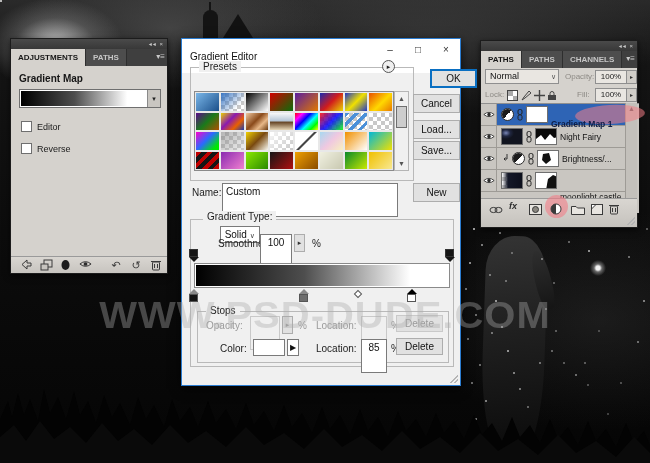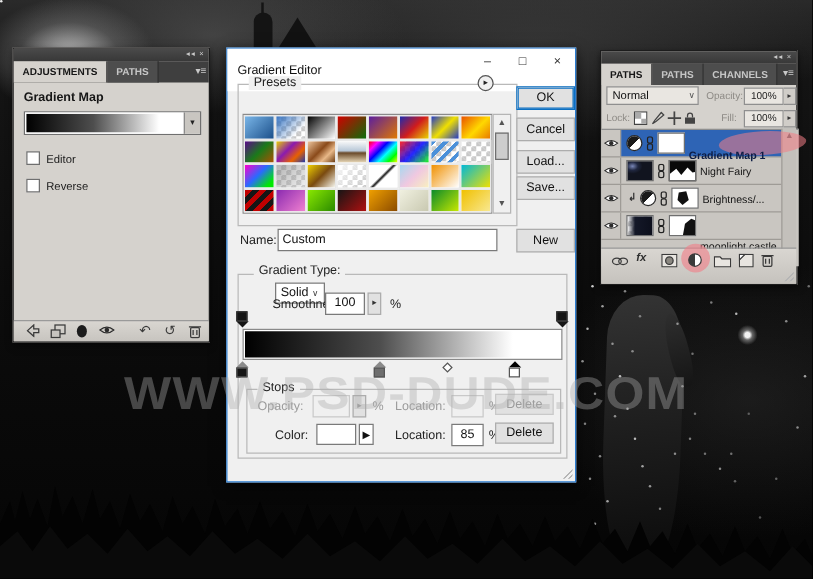--- a/index.html
+++ b/index.html
@@ -50,21 +50,21 @@
   .panel { position:absolute; background:#d5d2cd; border:1px solid #1c1c1c; box-shadow:0 2px 6px rgba(0,0,0,.6); z-index:10; }
   .minibar { height:10px; background:linear-gradient(#4a4a4a,#383838); color:#c9c9c9; font-size:6px; line-height:10px; text-align:right; padding-right:3px; letter-spacing:1px; }
   .tabbar { height:17px; background:#3f3f3f; display:flex; align-items:stretch; position:relative; }
   .tab { font-size:8px; font-weight:bold; padding:0 7px; line-height:17px; color:#c6c6c6; background:#4d4d4d; border-right:1px solid #2e2e2e; }
   .tab.active { background:#d5d2cd; color:#161616; }
   .panel-menu { position:absolute; right:2px; top:3px; color:#c9c9c9; font-size:8px; line-height:10px; }
 
   .win-btn { position:absolute; font-size:10px; background:#e1e1e1; border:1px solid #adadad; color:#111; text-align:center; line-height:17px; height:19px; width:47px; }
   .win-btn.primary { border:1px solid #0a6fc2; box-shadow:0 0 0 1px #0a6fc2 inset; }
   .win-btn.disabled { color:#9b9b9b; }
-  .tbox { background:#fff; border:1px solid #7a7a7a; font-size:10px; color:#111; padding:0 3px; line-height:16px; height:18px; }
+  .tbox { background:#fff; border:1px solid #7a7a7a; font-size:10px; color:#111; padding:0 3px; line-height:16px; height:34px; }
   .gbox { position:absolute; border:1px solid #b9b9b9; }
   .gbox .legend { position:absolute; top:-7px; left:8px; background:#f0f0f0; padding:0 4px; font-size:10px; color:#222; }
   .spin { display:inline-block; width:11px; height:18px; background:#e1e1e1; border:1px solid #adadad; font-size:7px; line-height:16px; text-align:center; color:#333; }
 
   .checker { background-image:
       linear-gradient(45deg,#c8c8c8 25%,transparent 25%,transparent 75%,#c8c8c8 75%),
       linear-gradient(45deg,#c8c8c8 25%,transparent 25%,transparent 75%,#c8c8c8 75%);
     background-size:8px 8px; background-position:0 0,4px 4px; background-color:#fff; }
 
   
@@ -329,21 +329,21 @@
         <div class="swatch">
           <div class="swatch-ov" style="background: linear-gradient(135deg, rgb(240, 192, 0), rgb(248, 232, 144));"></div>
         </div>
       </div>
     <div class="sbar">
       <div class="arr" style="top:0;">▲</div>
       <div class="thumb"></div>
       <div class="arr" style="bottom:0;">▼</div>
     </div>
 
-    <div class="win-btn primary" style="left:231px; top:30px;">OK</div>
+    <div class="win-btn primary" style="left:248px; top:30px;">OK</div>
     <div class="win-btn" style="left:231px; top:55px;">Cancel</div>
     <div class="win-btn" style="left:231px; top:81px;">Load...</div>
     <div class="win-btn" style="left:231px; top:102px;">Save...</div>
 
     <div class="lbl" style="left:10px; top:148px;">Name:</div>
     <div class="tbox" style="position:absolute; left:40px; top:144px; width:176px;">Custom</div>
     <div class="win-btn" style="left:231px; top:144px;">New</div>
 
     <div class="gbox" style="left:8px; top:180px; width:264px; height:148px;">
       <span class="legend" style="left:12px; display:flex; align-items:center; gap:4px; top:-9px;flex-direction:column;">

